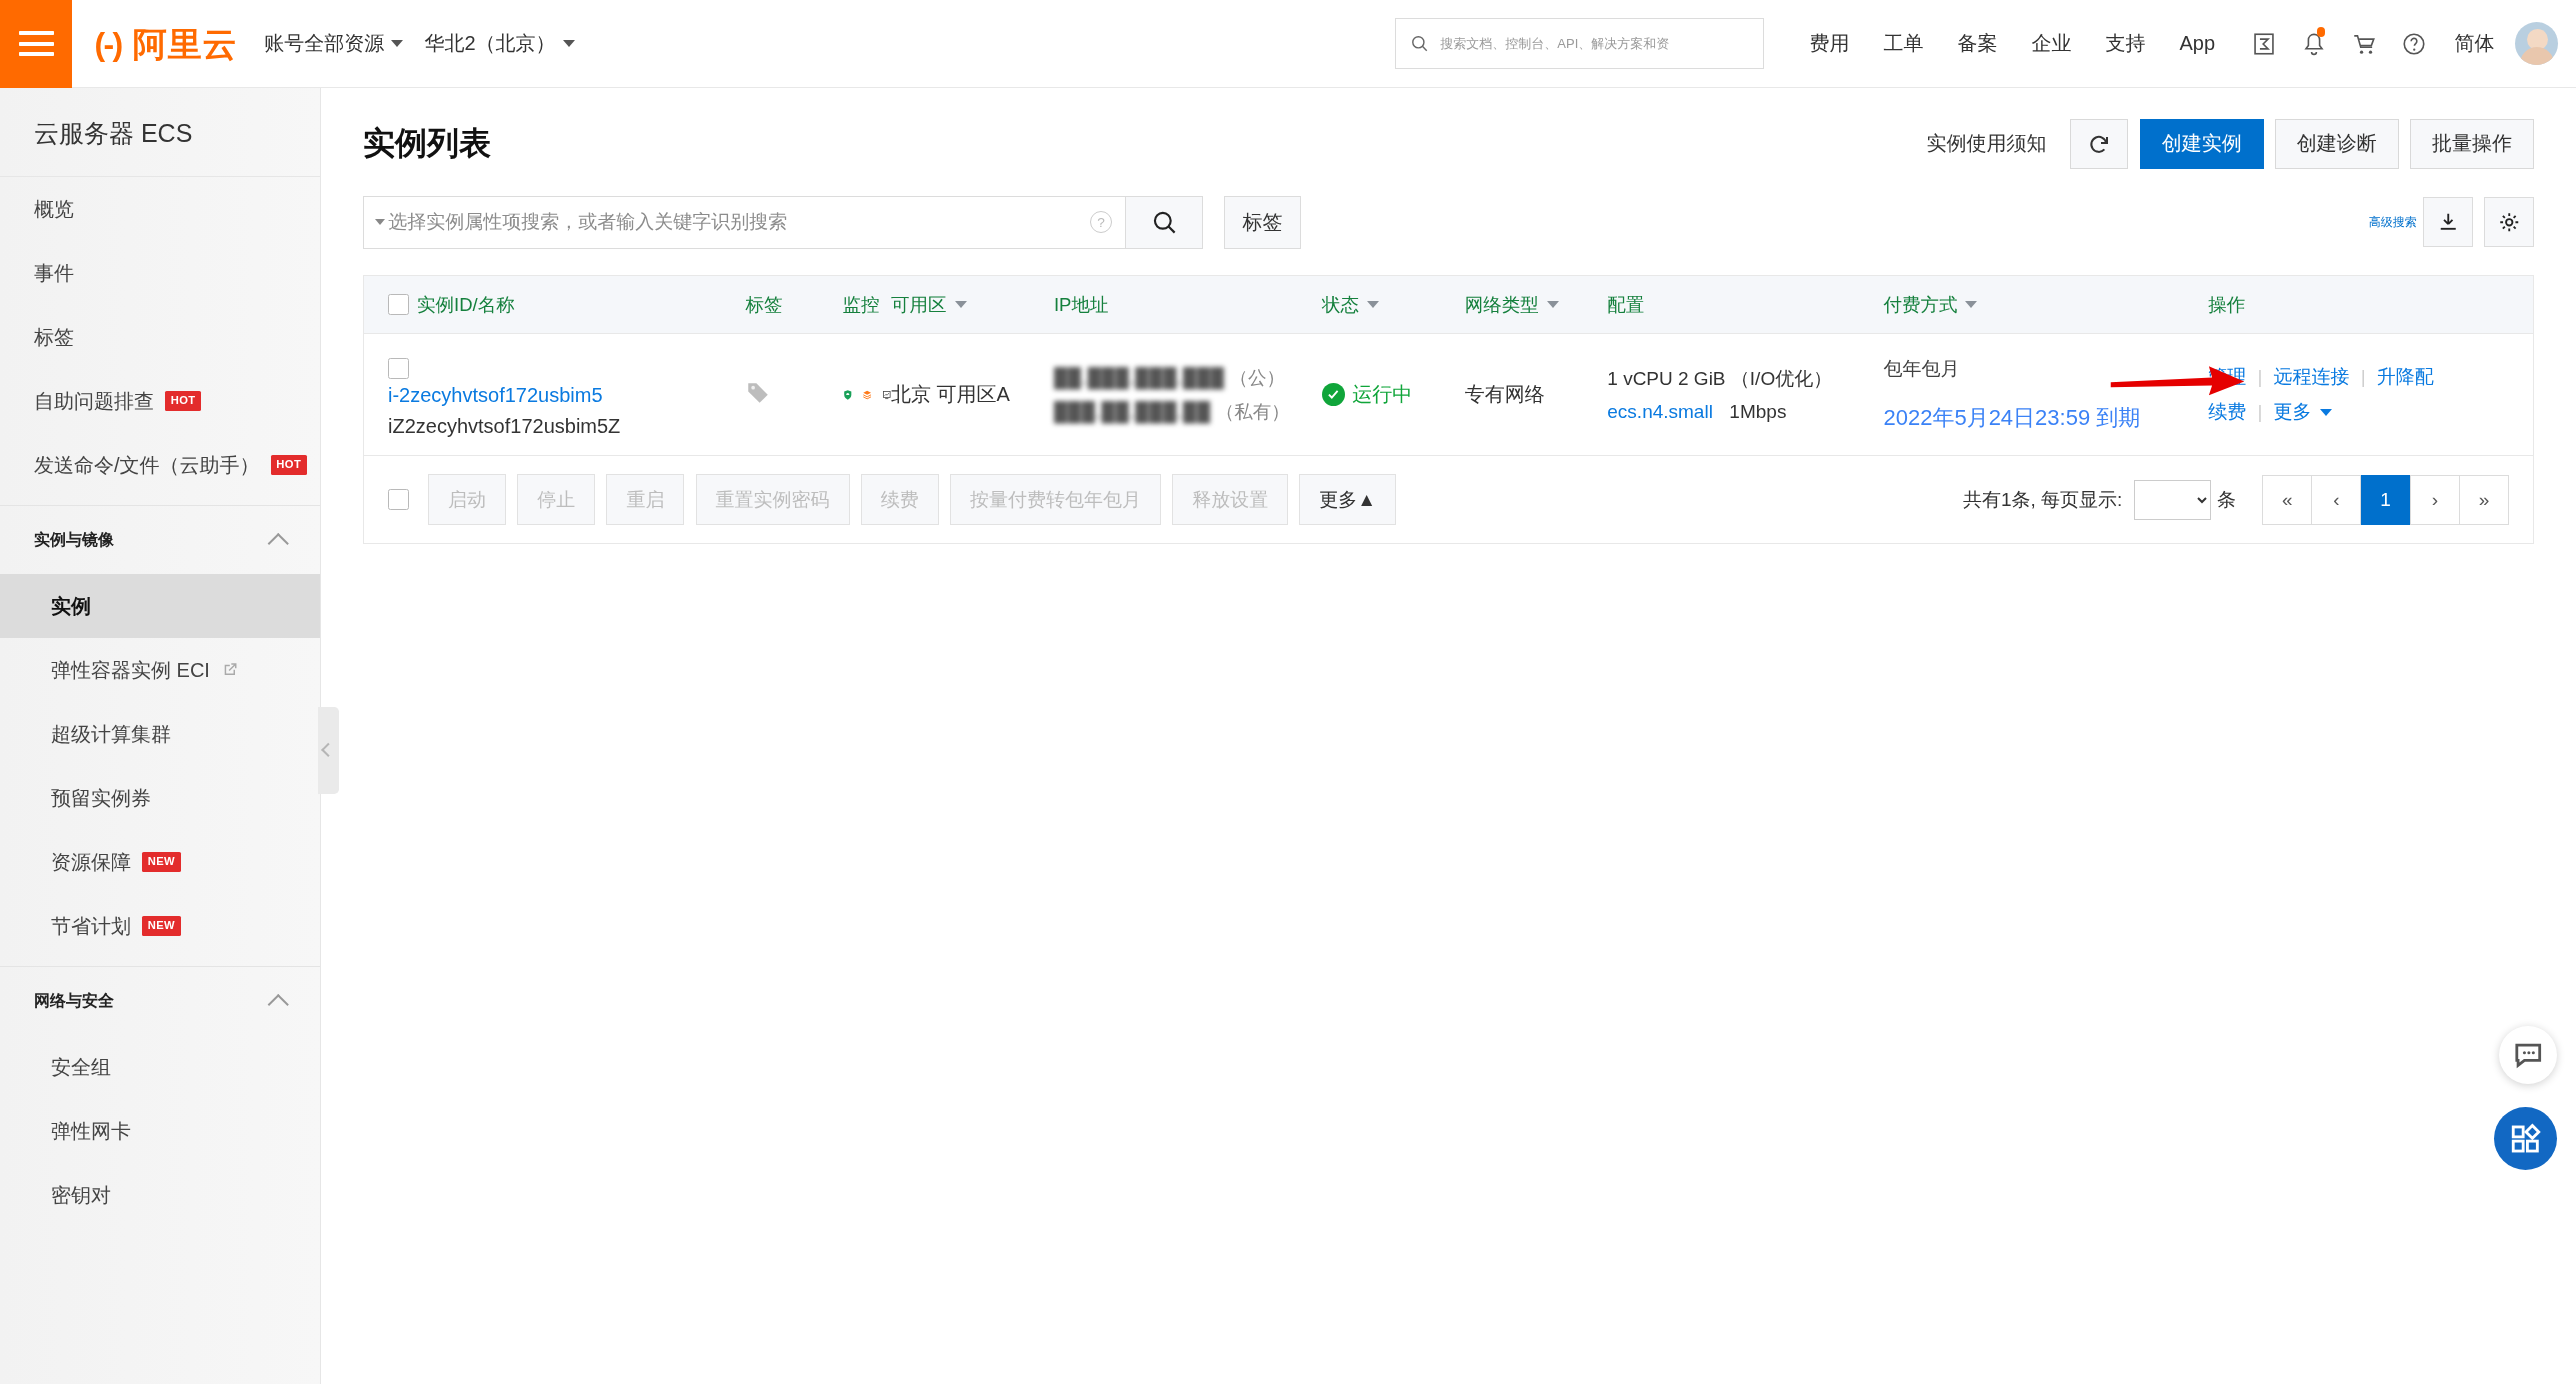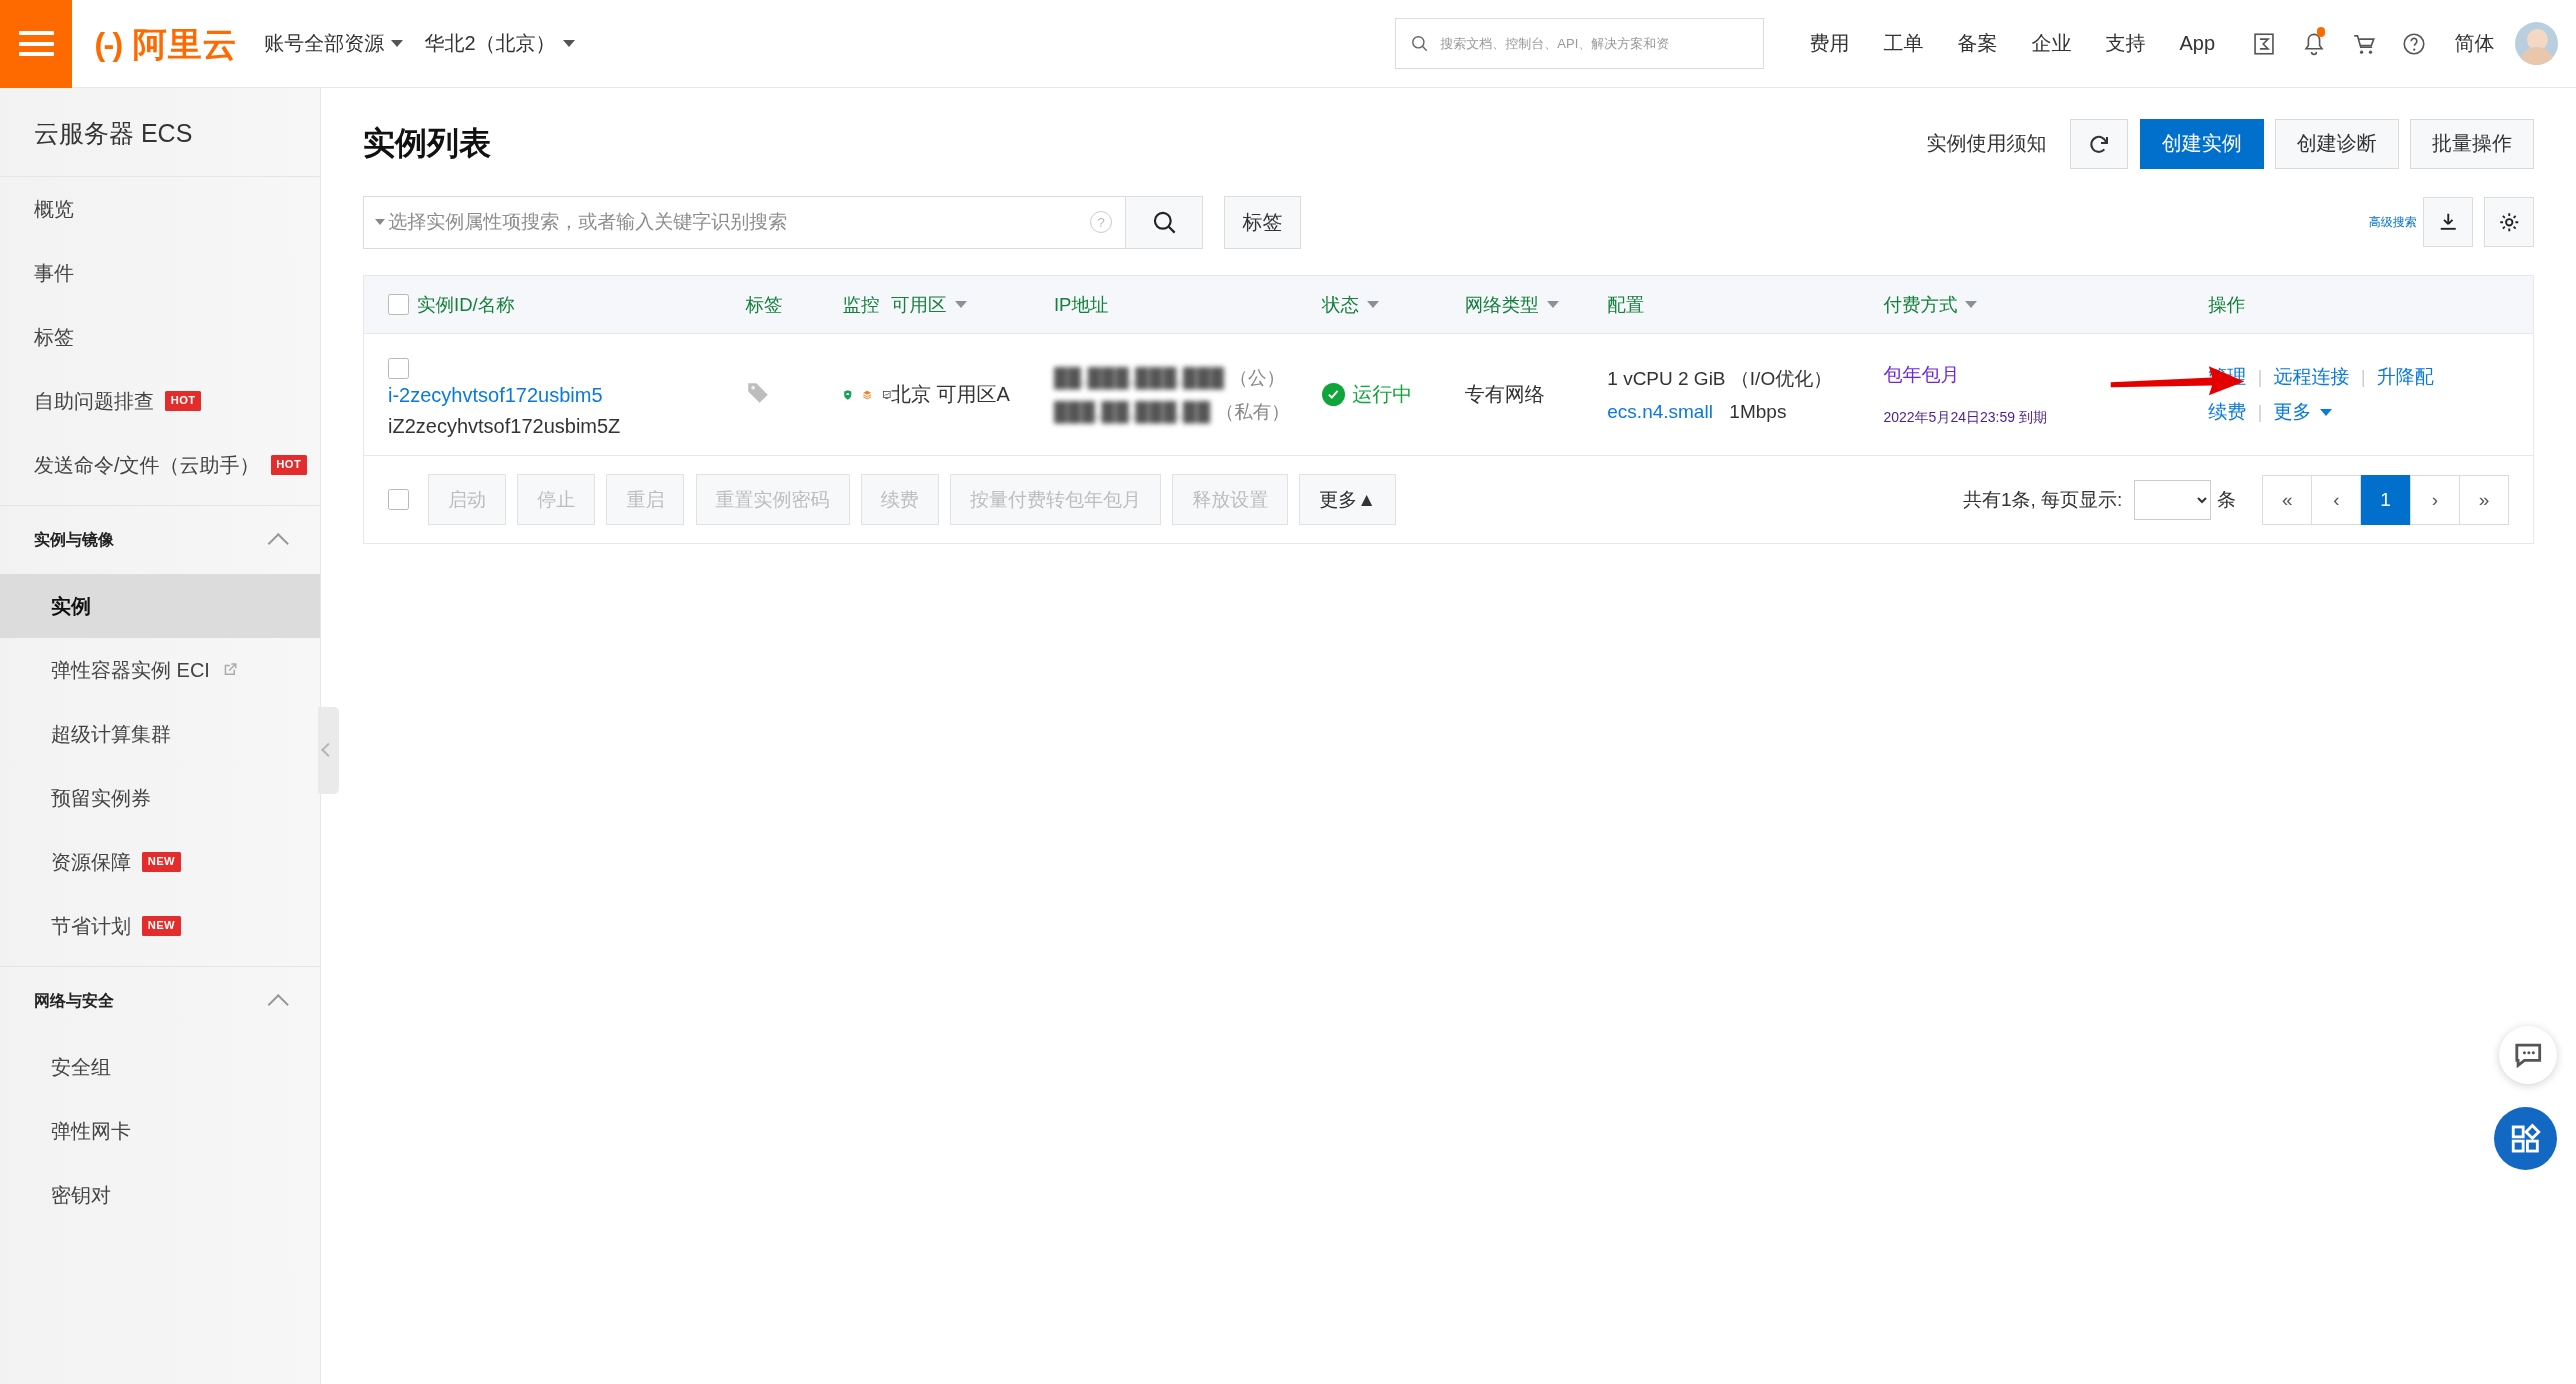--- a/index.html
+++ b/index.html
@@ -225,22 +225,22 @@
   .ip-suffix { color: #888; font-size: 18.5px; }
   .status-cell { display: flex; align-items: center; gap: 7.2px; }
   .ok-circle {
     width: 23px; height: 23px; border-radius: 50%; background: #10a53a;
     display: flex; align-items: center; justify-content: center; flex: none;
   }
   .status-text { color: #10a53a; font-size: 20px; }
   .cfg-l1 { font-size: 19px; color: #333; }
   .cfg-l2 { margin-top: 9.6px; font-size: 19px; }
   .blue { color: #0a7ae0; cursor: pointer; }
-  .pay-l1 { font-size: 19px; color: #6d28d9; }
-  .pay-l2 { margin-top: 21px; font-size: 14px; color: #4c1d95; white-space: nowrap; }
+  .pay-l1 { font-size: 19px; color: #404040; }
+  .pay-l2 { margin-top: 21px; font-size: 22px; color: #3b82f6; white-space: nowrap; }
   .act-line { display: flex; align-items: center; gap: 0; white-space: nowrap; }
   .act-link { color: #0a7ae0; font-size: 19px; cursor: pointer; }
   .act-sep { color: #cfcfcf; margin: 0 11.2px; }
   .act-line.second { margin-top: 9.6px; }
   .mini-caret {
     width: 0; height: 0; border-left: 6.4px solid transparent; border-right: 6.4px solid transparent;
     border-top: 7.2px solid #0a7ae0; display: inline-block; margin-left: 8px;
   }
   .red-arrow { position: absolute; left: 2109px; top: 363px; z-index: 30; }
 

